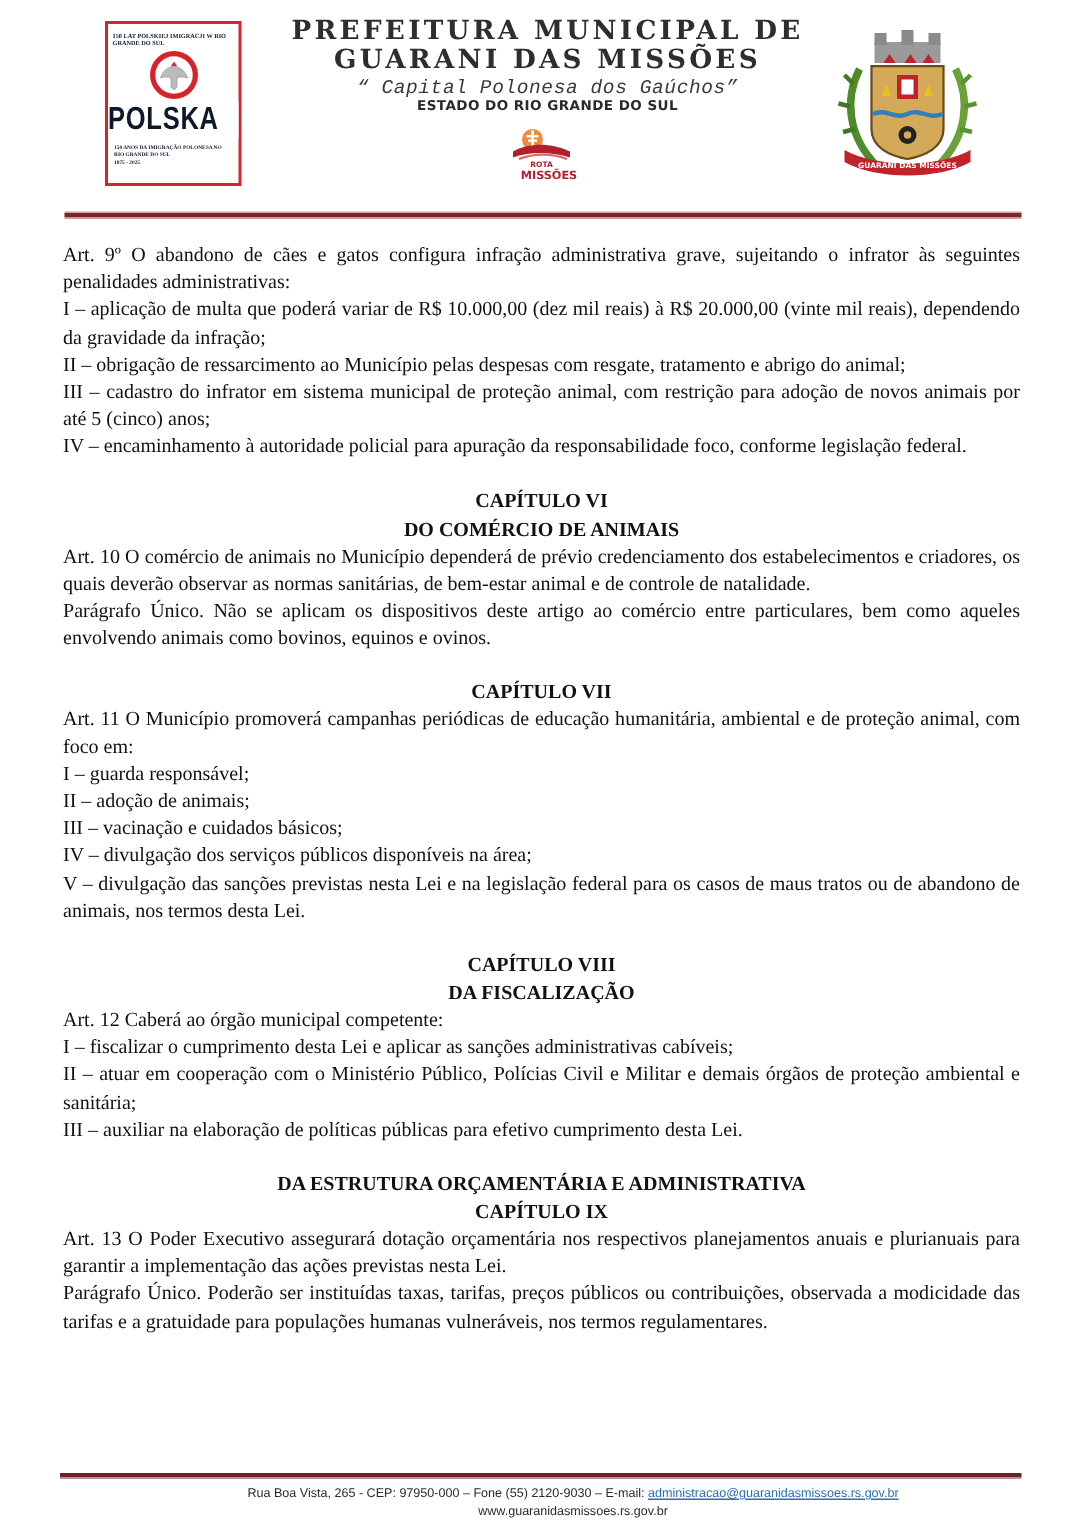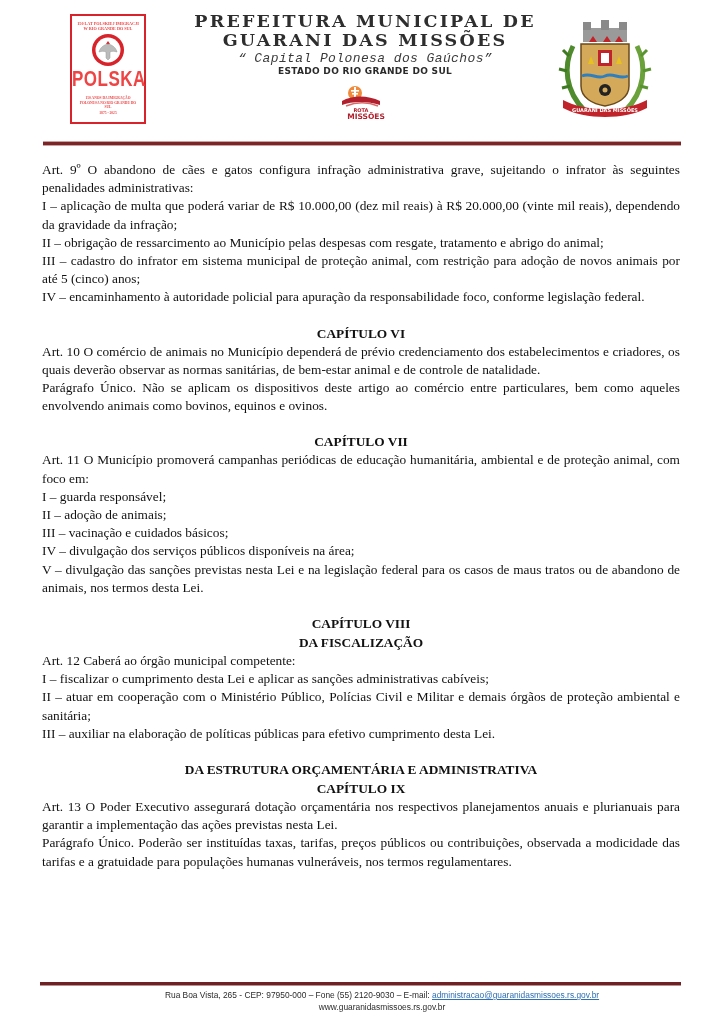--- a/index.html
+++ b/index.html
@@ -1,20 +1,20 @@
 <!DOCTYPE html>
 <html><head>
   <meta charset="utf-8">
   <style>
     html, body { margin: 0; padding: 0; background: #ffffff; }
     body { width: 724px; height: 1024px; position: relative; overflow: hidden; font-family: "Liberation Serif", serif; color: #111; }
 
     
     .header { position: absolute; left: 0; top: 0; width: 724px; height: 140px; }
-    .logo-polska { position: absolute; left: 70px; top: 14px; width: 76px; height: 110px; border: 2px solid #d8232a; background: #fff; box-sizing: border-box; text-align: center; color: #ef4444; }
+    .logo-polska { position: absolute; left: 70px; top: 14px; width: 91px; height: 110px; border: 2px solid #d8232a; background: #fff; box-sizing: border-box; color: #0f172a; }
     .logo-polska .small { font-family: "Liberation Serif", serif; font-size: 4.2px; font-weight: bold; line-height: 5px; margin-top: 5px; padding: 0 3px; }
     .logo-polska .eagle { width: 34px; height: 34px; margin: 2px auto 0; position: relative; }
     .logo-polska .name { font-family: "Liberation Sans", sans-serif; font-weight: bold; font-size: 17px; letter-spacing: 0.5px; line-height: 20px; background: #fff; margin-top: 3px; transform: scaleY(1.25); }
     .logo-polska .small2 { font-size: 3.6px; line-height: 4.6px; margin-top: 6px; padding: 0 4px; font-weight: bold; }
 
     .title-block { position: absolute; left: 190px; top: 12px; width: 350px; text-align: center; }
     .title-line { font-family: "DejaVu Serif", serif; font-weight: bold; color: #2e2e2e; font-size: 17.5px; letter-spacing: 2.2px; line-height: 19px; text-align: center; }
     .motto { font-family: Liberation Mono, monospace; font-style: italic; color: #3a3a3a; font-size: 13px; line-height: 15px; letter-spacing: 0.4px; margin-top: 1px; }
     .state { font-family: "DejaVu Sans", sans-serif; font-weight: bold; color: #2a2a2a; font-size: 9px; line-height: 11px; letter-spacing: 0.3px; }
 
@@ -125,20 +125,21 @@
     <p>I – aplicação de multa que poderá variar de R$ 10.000,00 (dez mil reais) à R$ 20.000,00 (vinte mil reais), dependendo da gravidade da infração;</p>
     <p>II – obrigação de ressarcimento ao Município pelas despesas com resgate, tratamento e abrigo do animal;</p>
     <p>III – cadastro do infrator em sistema municipal de proteção animal, com restrição para adoção de novos animais por até 5 (cinco) anos;</p>
     <p class="last">IV – encaminhamento à autoridade policial para apuração da responsabilidade foco, conforme legislação federal.</p>
   </section>
 
   <div class="gap"></div>
 
   <section>
     <div class="chapter">CAPÍTULO VI</div>
+    <div class="chapter">DO COMÉRCIO DE ANIMAIS</div>
     <p>Art. 10 O comércio de animais no Município dependerá de prévio credenciamento dos estabelecimentos e criadores, os quais deverão observar as normas sanitárias, de bem-estar animal e de controle de natalidade.</p>
     <p>Parágrafo Único. Não se aplicam os dispositivos deste artigo ao comércio entre particulares, bem como aqueles envolvendo animais como bovinos, equinos e ovinos.</p>
   </section>
 
   <div class="gap"></div>
 
   <section>
     <div class="chapter">CAPÍTULO VII</div>
     <p>Art. 11 O Município promoverá campanhas periódicas de educação humanitária, ambiental e de proteção animal, com foco em:</p>
     <p>I – guarda responsável;</p>

